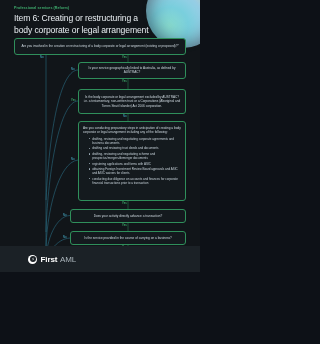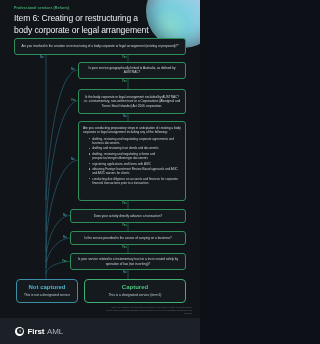--- a/index.html
+++ b/index.html
@@ -4,21 +4,21 @@
 <style>
   * { box-sizing: border-box; margin: 0; padding: 0; }
   html, body {
     width: 200px; height: 344px;
     background: #0d1117;
     font-family: "Liberation Sans", sans-serif;
     overflow: hidden;
   }
   #page {
     position: relative;
-    width: 200px; height: 344px;
+    width: 200px; height: 272px;
     background: #111519;
     overflow: hidden;
   }
 
   
   .orb {
     position: absolute;
     top: -26px; right: -20px;
     width: 74px; height: 74px;
     border-radius: 50%;
@@ -152,21 +152,21 @@
     text-align: right;
   }
   .footer-bar {
     position: absolute;
     left: 0; bottom: 0;
     width: 200px; height: 26px;
     background: #1b2126;
     z-index: 6;
     display: flex;
     align-items: center;
-    padding-left: 15px;
+    padding-left: 28px;
   }
   .logo-mark {
     width: 9px; height: 9px;
     border-radius: 50%;
     background: #ffffff;
     display: flex;
     align-items: center;
     justify-content: center;
     margin-right: 3.5px;
     flex: none;

